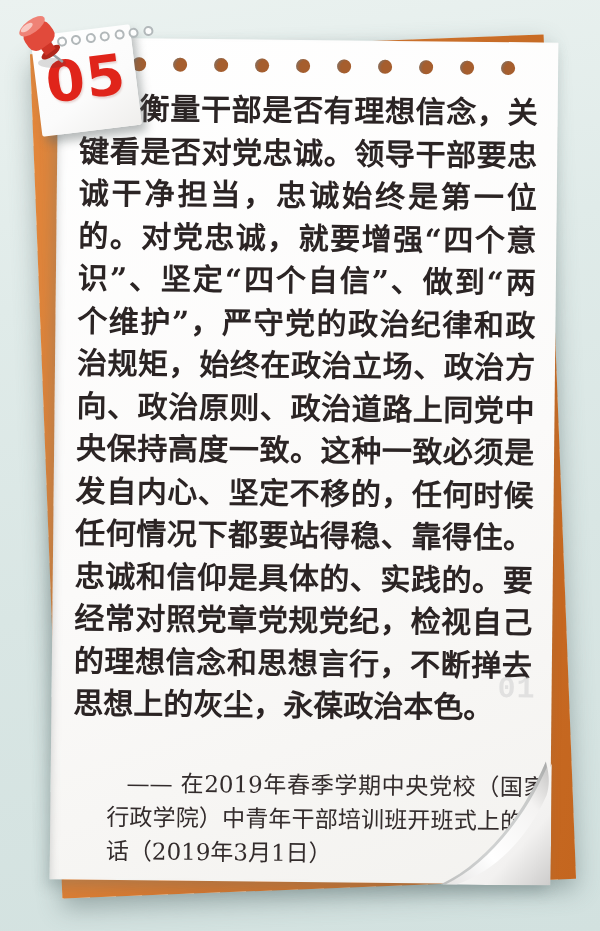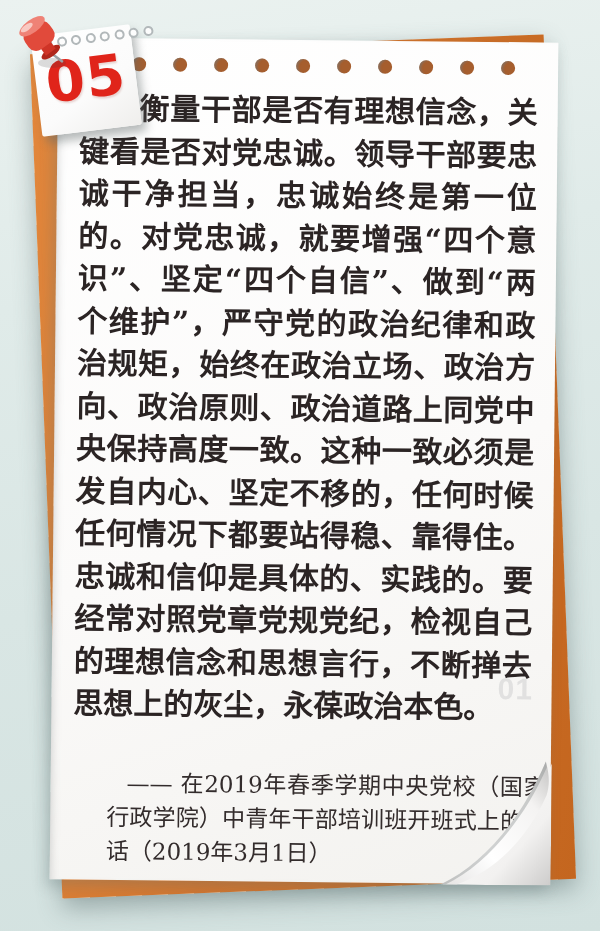--- a/index.html
+++ b/index.html
@@ -41,21 +41,21 @@
     text-align:justify;text-align-last:left;
     text-indent:2em;letter-spacing:0;
   }
   .attribution{
     position:absolute;left:56px;top:728px;width:440px;
     font-size:23px;line-height:34px;font-weight:400;color:#332c2c;
     text-indent:20px;text-align:justify;text-align-last:left;
   }
   .watermark{
     position:absolute;left:446px;top:630px;
-    font-family:Liberation Sans, sans-serif;
+    font-family:Liberation Mono, monospace;
     font-size:30px;font-weight:700;color:#dcdcdc;opacity:.8;letter-spacing:1px;
   }
   .curl{position:absolute;right:-1px;bottom:-1px;width:130px;height:136px;}
   
   .note{
     position:absolute;left:36px;top:30px;width:100px;height:101px;
     transform:rotate(-7deg);
     background:linear-gradient(150deg,#ffffff 0%,#fbfbfb 60%,#efeeec 100%);
     border-radius:2px;
     box-shadow:4px 7px 10px rgba(95,105,105,.45);

